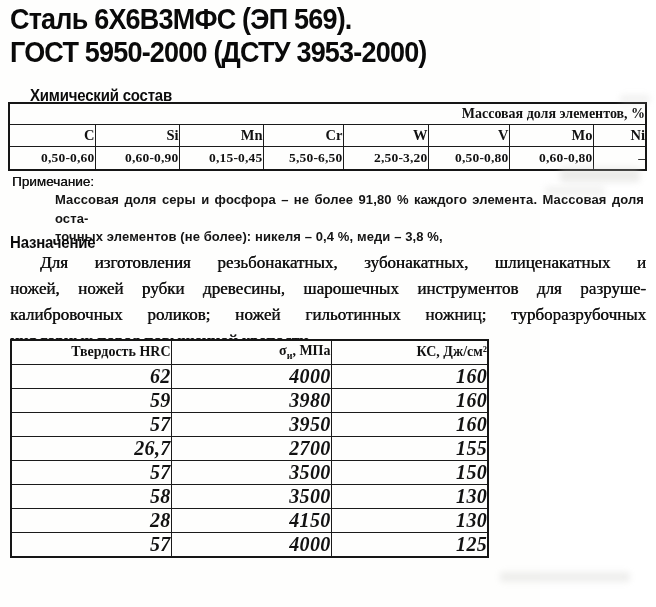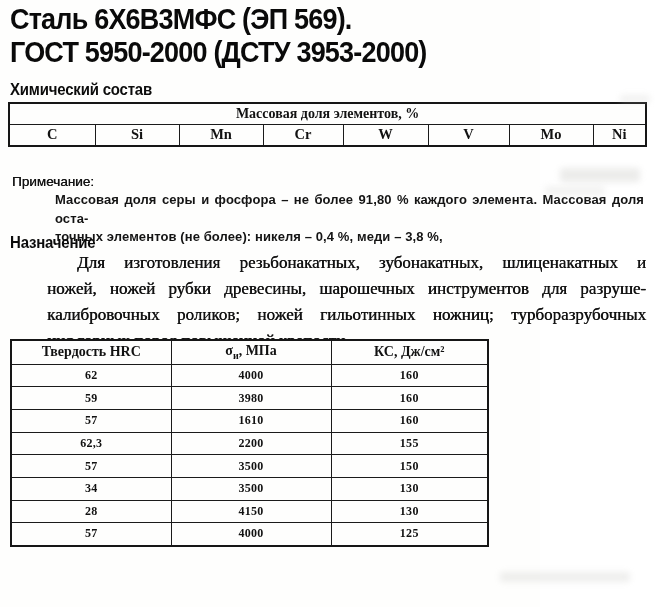--- a/index.html
+++ b/index.html
@@ -38,32 +38,32 @@
     position: absolute;
     left: 10px;
     font-family: "Liberation Sans", sans-serif;
     font-weight: 800;
     font-size: 15px;
     letter-spacing: -0.2px;
     color: #0c0c0c;
     transform: scaleY(1.05);
     transform-origin: top left;
   }
-  .heading-chemical { top: 80px; }
+  .heading-chemical { top: 86px; margin-left: 20px; }
   .heading-purpose  { top: 233px; }
 
   
   table {
     border-collapse: collapse;
     table-layout: fixed;
     background: #fefefd;
   }
   td, th {
     border: 1.5px solid #1b1b1b;
-    text-align: center;
+    text-align: right;
     vertical-align: middle;
     font-family: "Liberation Serif", serif;
     font-weight: 700;
     color: #121212;
     overflow: hidden;
     white-space: nowrap;
   }
 
   
   .chem-table {
@@ -107,34 +107,34 @@
     position: absolute;
     left: 10px;
     top: 250px;
     width: 636px;
     font-family: "Liberation Serif", serif;
     font-size: 17px;
     line-height: 26px;
     color: #131313;
     text-shadow: 0.45px 0 0 currentColor;
   }
-  .purpose-line { text-align: justify; text-align-last: justify; margin-left: 37px; }
+  .purpose-line { text-align: justify; text-align-last: justify; }
   .purpose-line-first { text-indent: 30px; }
   .purpose-line-last { text-align: left; text-align-last: left; }
 
   
   .props-table {
     position: absolute;
     left: 10px;
     top: 339px;
     width: 477px;
     border: 2px solid #161616;
   }
   .props-table th { font-size: 14px; height: 24px; margin-top: 31px; }
-  .props-table td { font-size: 12px; height: 22.7px; letter-spacing: 0.3px; }
+  .props-table td { font-size: 20px; height: 22.7px; letter-spacing: 0.3px; font-style: italic; }
   .props-table sub { font-size: 10px; }
 
   
   .scan-artifact {
     position: absolute;
     background: #c9c9c5;
     opacity: 0.35;
     filter: blur(3px);
     border-radius: 3px;
   }
@@ -173,20 +173,30 @@
       <tr class="symbols">
         <th>C</th>
         <th>Si</th>
         <th>Mn</th>
         <th>Cr</th>
         <th>W</th>
         <th>V</th>
         <th>Mo</th>
         <th>Ni</th>
       </tr>
+      <tr class="values">
+        <td>0,50-0,60</td>
+        <td>0,60-0,90</td>
+        <td>0,15-0,45</td>
+        <td>5,50-6,50</td>
+        <td>2,50-3,20</td>
+        <td>0,50-0,80</td>
+        <td>0,60-0,80</td>
+        <td>–</td>
+      </tr>
     </tbody>
   </table>
 
   <div class="note-block">
     <div class="note-label">Примечание:</div>
     <div class="note-body">
       <div class="note-line-justify">Массовая доля серы и фосфора – не более 91,80 % каждого элемента. Массовая доля оста-</div>
       <div>точных элементов (не более): никеля – 0,4 %, меди – 3,8 %,</div>
     </div>
   </div>
@@ -217,35 +227,35 @@
         <td>4000</td>
         <td>160</td>
       </tr>
       <tr>
         <td>59</td>
         <td>3980</td>
         <td>160</td>
       </tr>
       <tr>
         <td>57</td>
-        <td>1610</td>
+        <td>3950</td>
         <td>160</td>
       </tr>
       <tr>
-        <td>62,3</td>
-        <td>2200</td>
+        <td>26,7</td>
+        <td>2700</td>
         <td>155</td>
       </tr>
       <tr>
         <td>57</td>
         <td>3500</td>
         <td>150</td>
       </tr>
       <tr>
-        <td>34</td>
+        <td>58</td>
         <td>3500</td>
         <td>130</td>
       </tr>
       <tr>
         <td>28</td>
         <td>4150</td>
         <td>130</td>
       </tr>
       <tr>
         <td>57</td>

